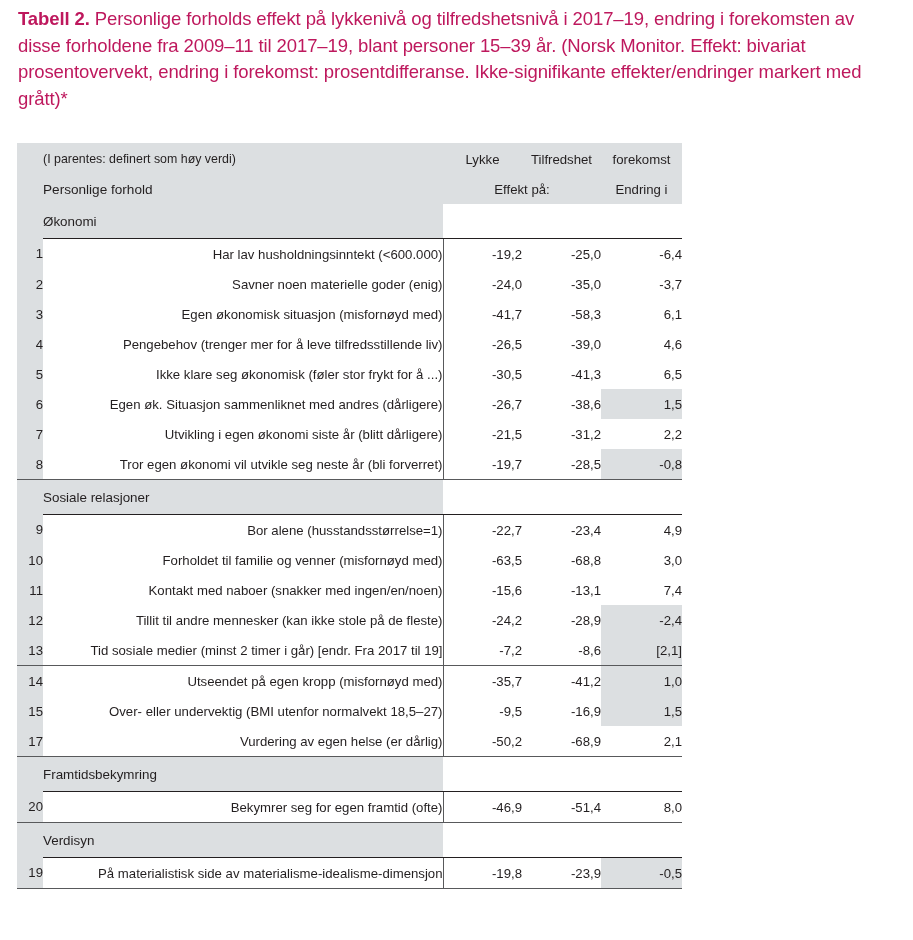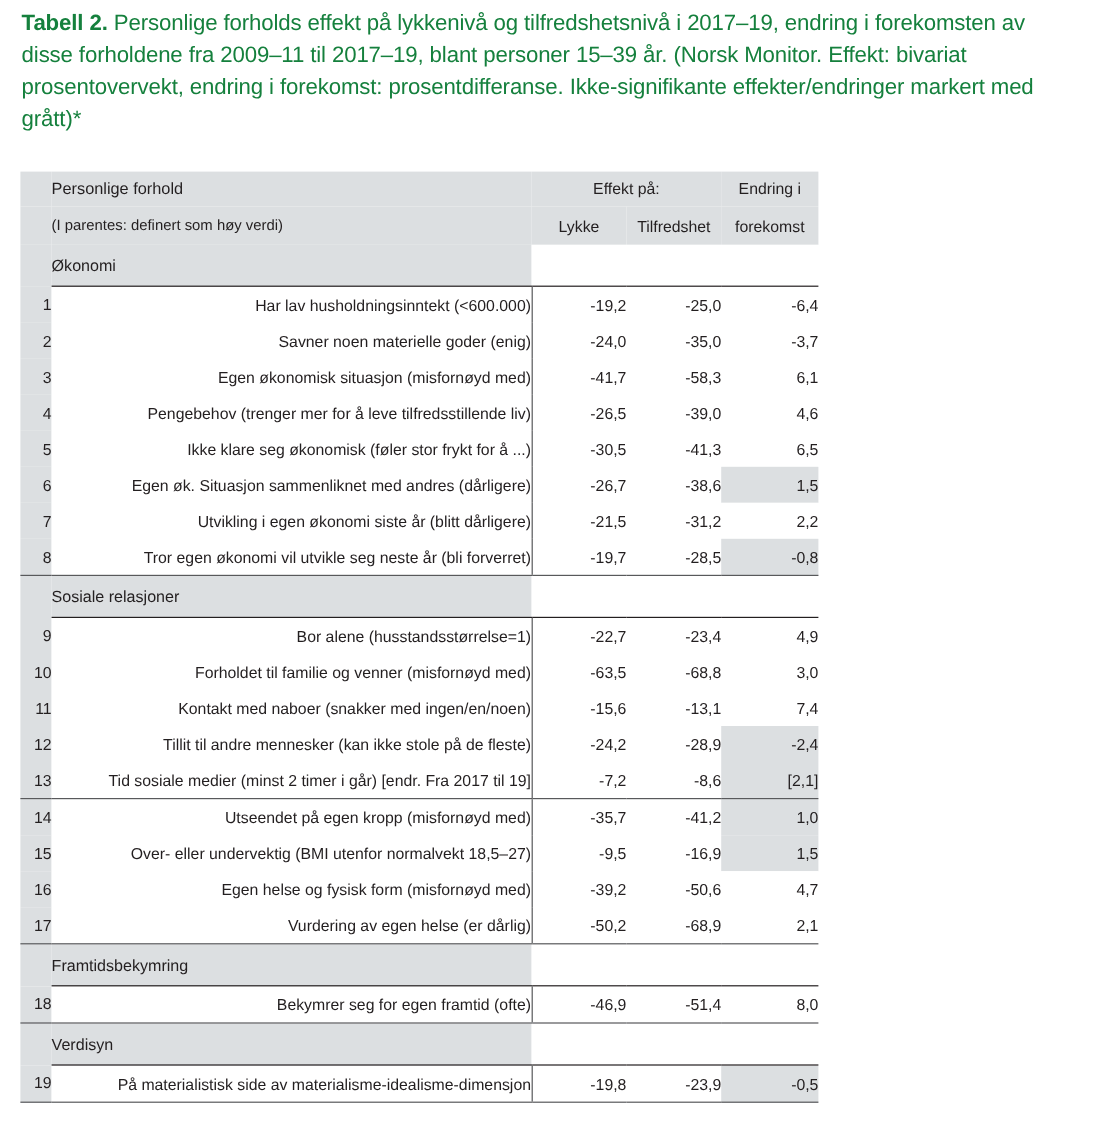--- a/index.html
+++ b/index.html
@@ -24,21 +24,21 @@
 
   
   .caption {
     position: absolute;
     left: 18px;
     top: 6px;
     width: 878px;
     font-size: 18.5px;
     line-height: 26.5px;
     letter-spacing: -0.1px;
-    color: #15803d;
+    color: #be185d;
   }
   .caption .label {
     font-weight: bold;
   }
 
   
   .table-wrap {
     position: absolute;
     left: 17px;
     top: 143px;
@@ -212,31 +212,31 @@
     <table class="t2">
       <colgroup>
         <col class="c-num">
           <col class="c-lab">
           <col class="c-lyk">
           <col class="c-til">
           <col class="c-end">
       </colgroup>
       <tbody id="tbody">
           <tr>
-            <td class="hdr-num"></td>
-            <td class="hdr-title">Personlige forhold</td>
-            <td class="hdr-effekt" colspan="2">Effekt på:</td>
-            <td class="hdr-endring">Endring i</td>
-          </tr>
-          <tr>
             <td class="hdr-num" style="border-top:0"></td>
             <td class="hdr-sub">(I parentes: definert som høy verdi)</td>
             <td class="hdr-lykke">Lykke</td>
             <td class="hdr-tilfreds">Tilfredshet</td>
             <td class="hdr-forekomst">forekomst</td>
+          </tr>
+          <tr>
+            <td class="hdr-num"></td>
+            <td class="hdr-title">Personlige forhold</td>
+            <td class="hdr-effekt" colspan="2">Effekt på:</td>
+            <td class="hdr-endring">Endring i</td>
           </tr>
           <tr class="section">
             <td class="sec-num"></td>
             <td class="sec-lab">Økonomi</td>
             <td class="sec-blank" colspan="3"></td>
           </tr>
           <tr class="data first-in-section">
             <td class="cell-num">1</td>
             <td class="cell-lab">Har lav husholdningsinntekt (&lt;600.000)</td>
             <td class="cell-val first">-19,2</td>
@@ -339,41 +339,34 @@
             <td class="cell-val">-41,2</td>
             <td class="cell-end shaded">1,0</td>
           </tr>
           <tr class="data">
             <td class="cell-num">15</td>
             <td class="cell-lab">Over- eller undervektig (BMI utenfor normalvekt 18,5–27)</td>
             <td class="cell-val first">-9,5</td>
             <td class="cell-val">-16,9</td>
             <td class="cell-end shaded">1,5</td>
           </tr>
-          <tr class="data">
-            <td class="cell-num">16</td>
-            <td class="cell-lab">Egen helse og fysisk form (misfornøyd med)</td>
-            <td class="cell-val first">-39,2</td>
-            <td class="cell-val">-50,6</td>
-            <td class="cell-end">4,7</td>
-          </tr>
           <tr class="data last-in-section">
             <td class="cell-num">17</td>
             <td class="cell-lab">Vurdering av egen helse (er dårlig)</td>
             <td class="cell-val first">-50,2</td>
             <td class="cell-val">-68,9</td>
             <td class="cell-end">2,1</td>
           </tr>
           <tr class="section">
             <td class="sec-num"></td>
             <td class="sec-lab">Framtidsbekymring</td>
             <td class="sec-blank" colspan="3"></td>
           </tr>
           <tr class="data first-in-section last-in-section">
-            <td class="cell-num">18</td>
+            <td class="cell-num">20</td>
             <td class="cell-lab">Bekymrer seg for egen framtid (ofte)</td>
             <td class="cell-val first">-46,9</td>
             <td class="cell-val">-51,4</td>
             <td class="cell-end">8,0</td>
           </tr>
           <tr class="section">
             <td class="sec-num"></td>
             <td class="sec-lab">Verdisyn</td>
             <td class="sec-blank" colspan="3"></td>
           </tr>

